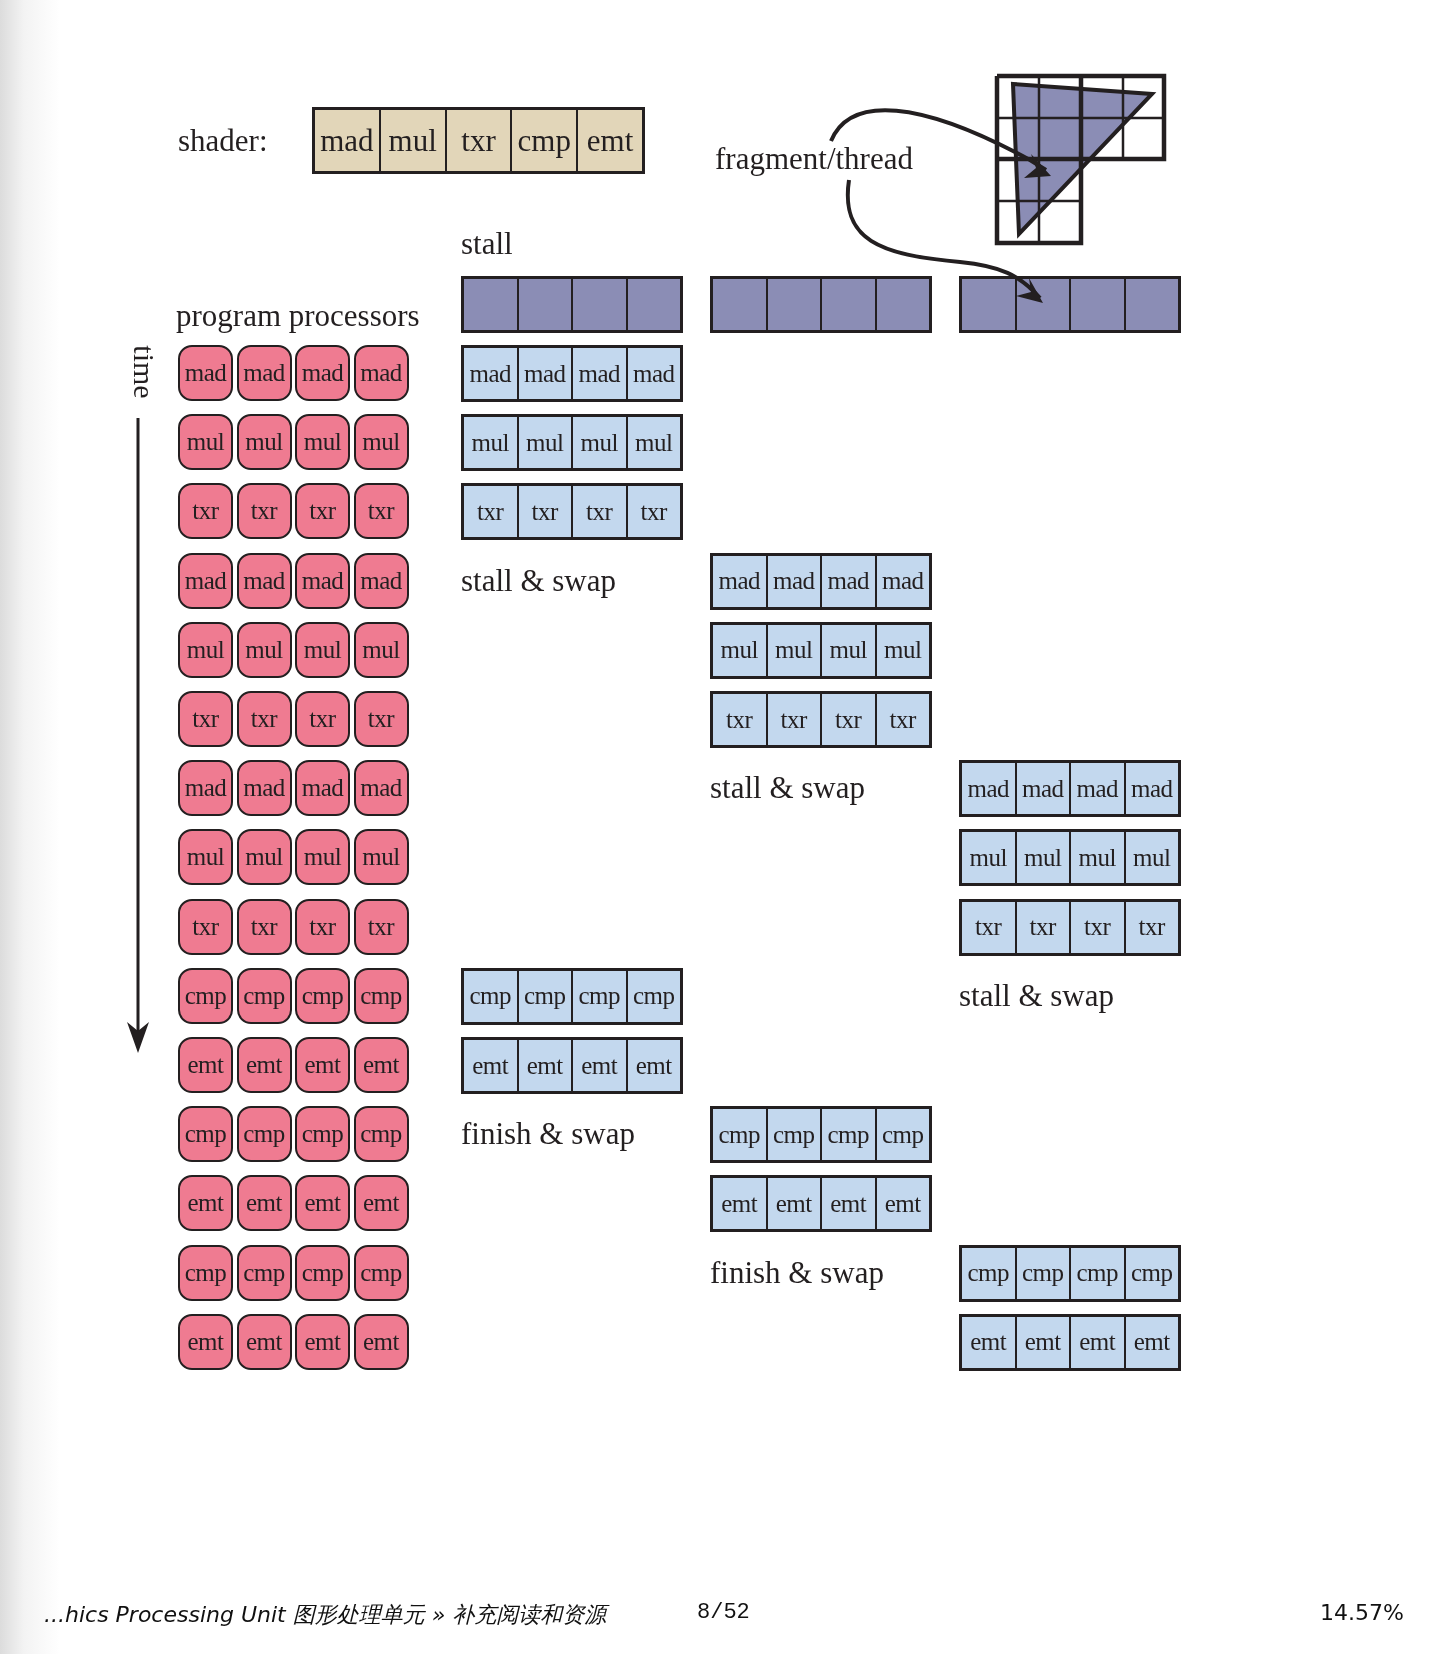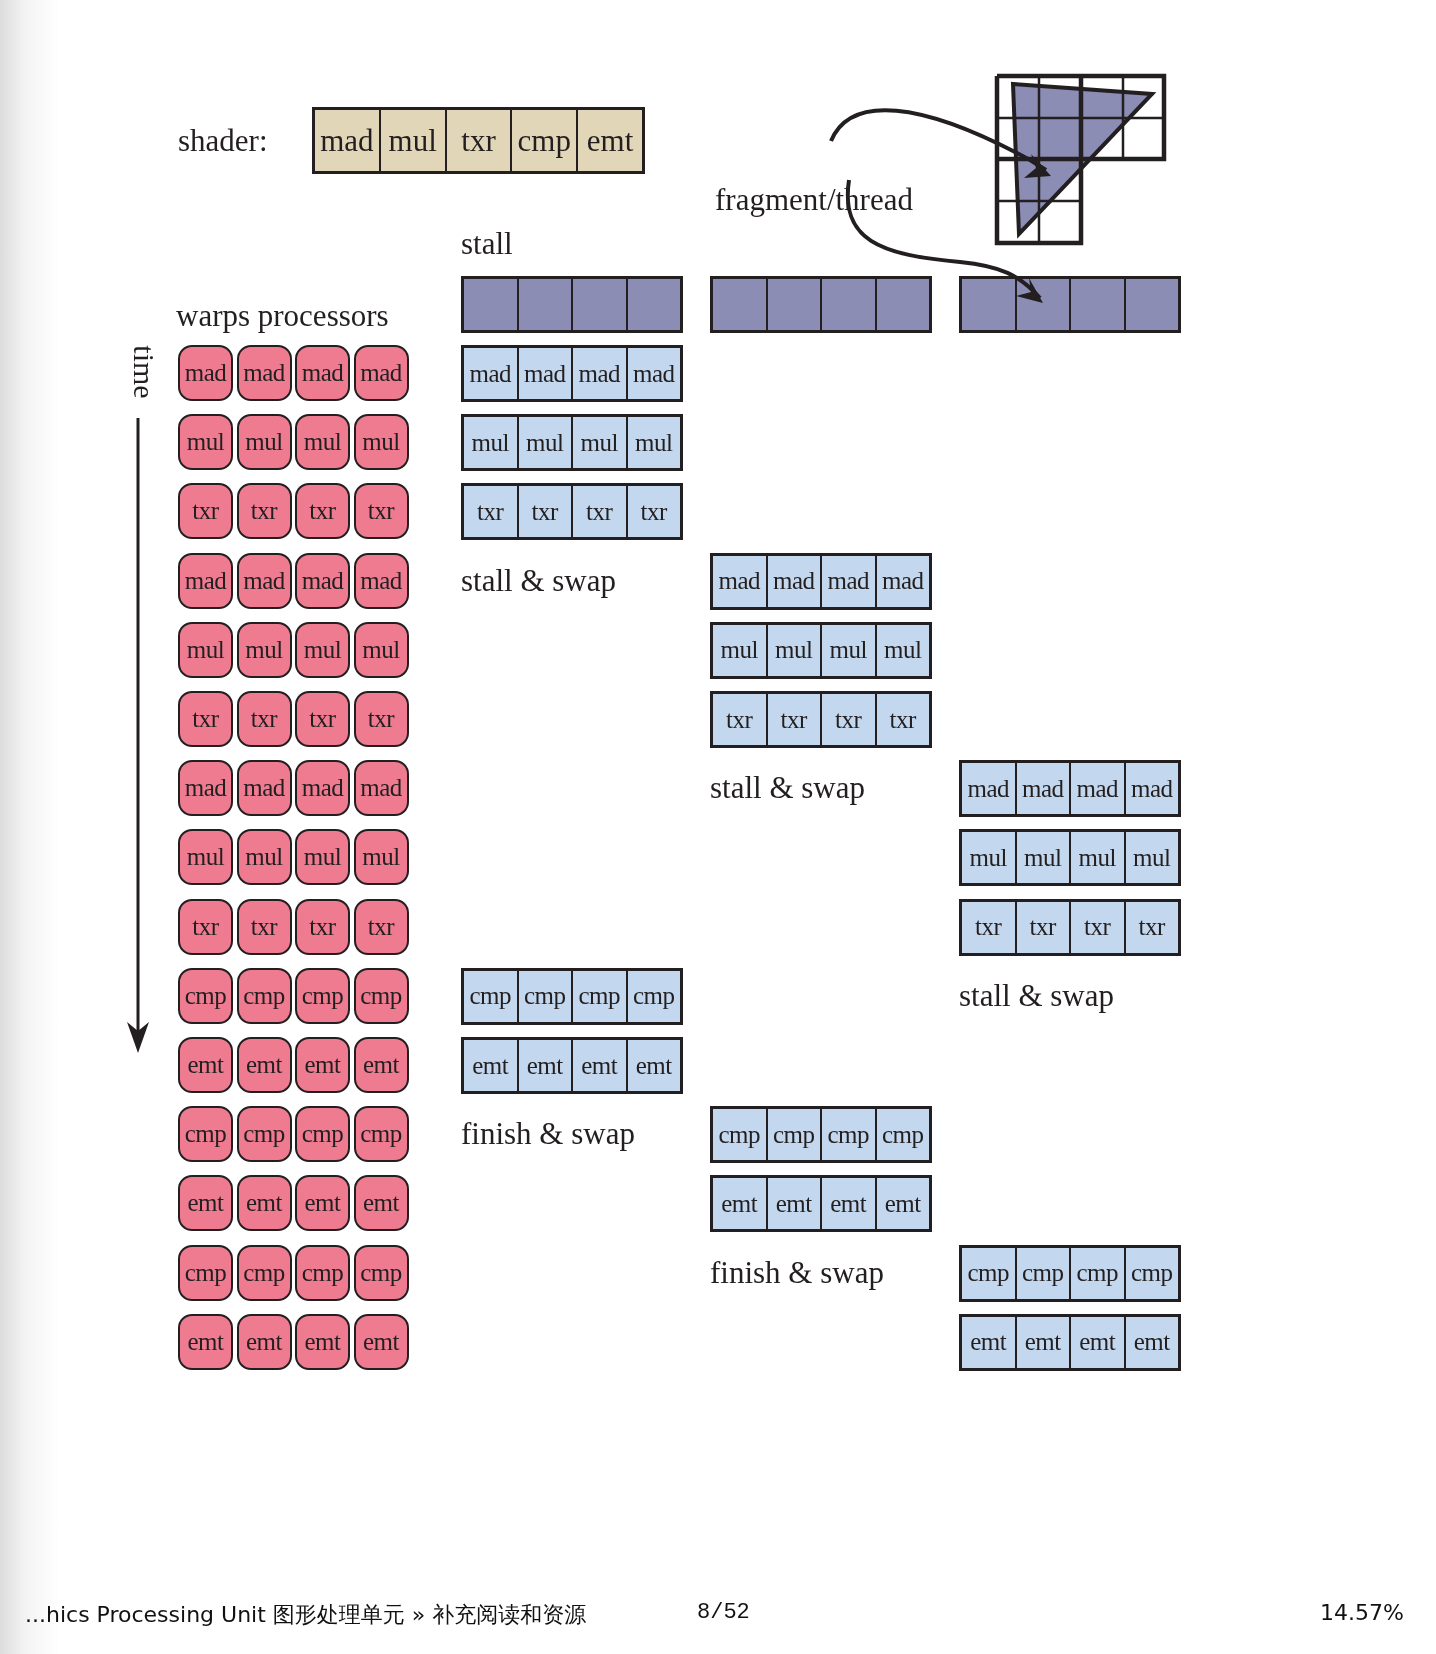--- a/index.html
+++ b/index.html
@@ -57,23 +57,23 @@
 <div id="diagram">
   <div class="lbl" style="left:178px;top:125px;">shader:</div>
   <div class="program-box" id="program-box">
       <div class="pcell">mad</div>
       <div class="pcell">mul</div>
       <div class="pcell">txr</div>
       <div class="pcell">cmp</div>
       <div class="pcell">emt</div>
     </div>
 
-  <div class="lbl" style="left:715px;top:143px;margin-top:41px;">fragment/thread</div>
+  <div class="lbl" style="left:715px;top:143px;">fragment/thread</div>
   <div class="lbl" style="left:461px;top:228px;">stall</div>
-  <div class="lbl" style="left:176px;top:300px;">warps processors</div>
+  <div class="lbl" style="left:176px;top:300px;">program processors</div>
   <div class="time-label">time</div>
 
   <div id="sp-grid">
       <div class="pink" style="left: 178px; top: 345px;">mad</div>
       <div class="pink" style="left: 236.5px; top: 345px;">mad</div>
       <div class="pink" style="left: 295px; top: 345px;">mad</div>
       <div class="pink" style="left: 353.5px; top: 345px;">mad</div>
       <div class="pink" style="left: 178px; top: 414.2px;">mul</div>
       <div class="pink" style="left: 236.5px; top: 414.2px;">mul</div>
       <div class="pink" style="left: 295px; top: 414.2px;">mul</div>
@@ -273,15 +273,15 @@
       <path d="M831,141 C850,95 920,100 1030,160 L1046,170" stroke="#231f20" stroke-width="4" fill="none"></path>
       <polygon points="1051,176 1024,178 1036,168 1031,154" fill="#231f20"></polygon>
     </g>
     <g>
       <path d="M849,180 C840,240 880,255 960,262 C1000,266 1020,275 1040,298" stroke="#231f20" stroke-width="4" fill="none"></path>
       <polygon points="1043,303 1016,296 1031,292 1029,278" fill="#231f20"></polygon>
     </g>
   </svg>
 </div>
 
-<div class="status" style="left:25px;">...hics Processing Unit 图形处理单元 » 补充阅读和资源</div>
+<div class="status" style="left:44px;font-style:italic;">...hics Processing Unit 图形处理单元 » 补充阅读和资源</div>
 <div class="status" style="left:697px;font-family:Liberation Mono, monospace;">8/52</div>
 <div class="status" style="left:1320px;">14.57%</div>
 
 </body></html>

